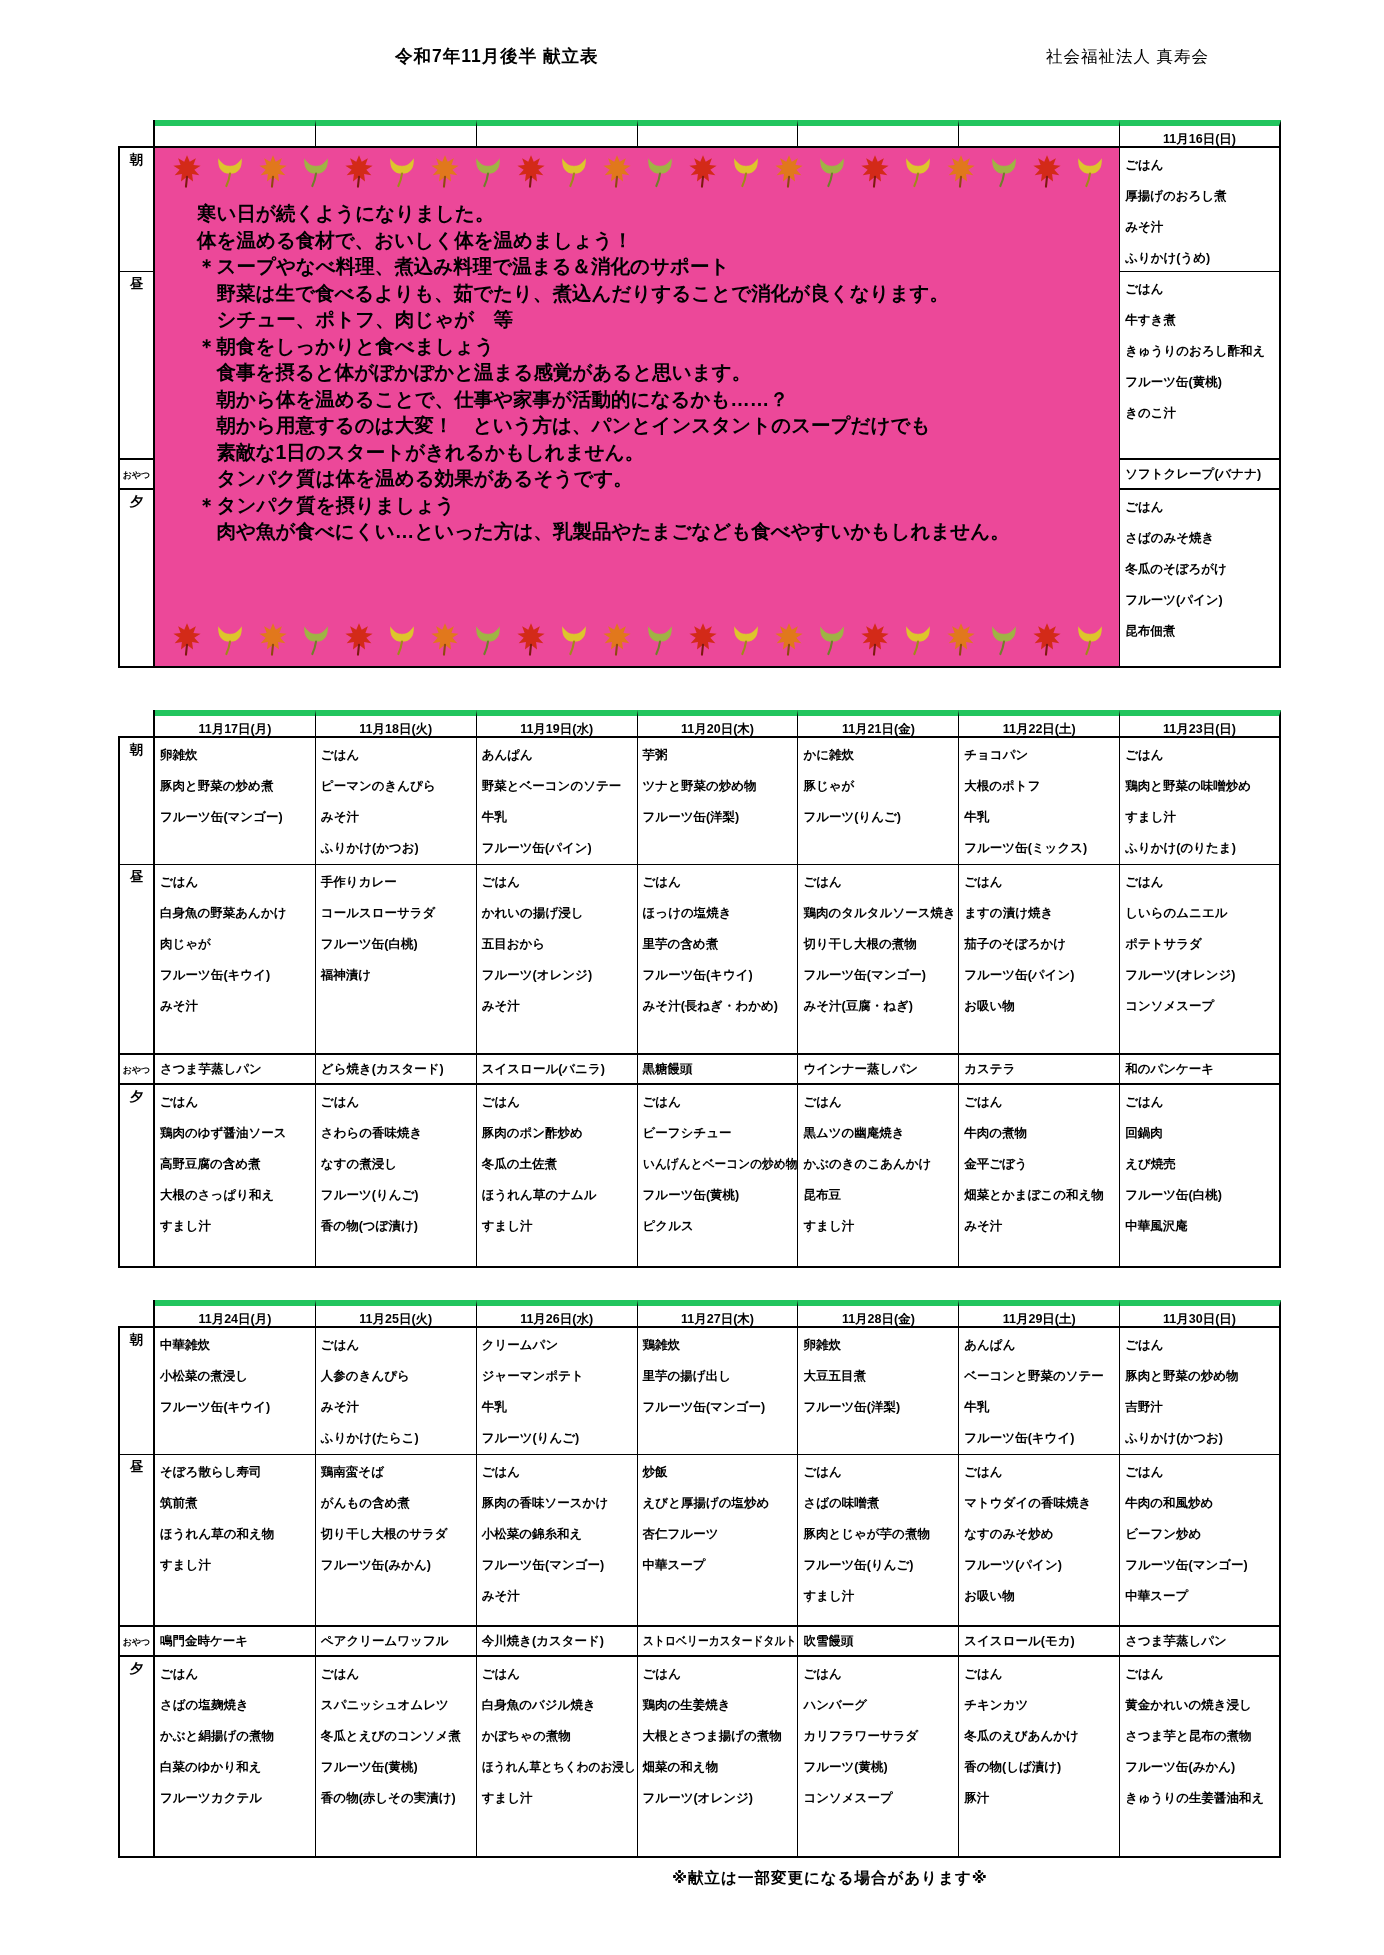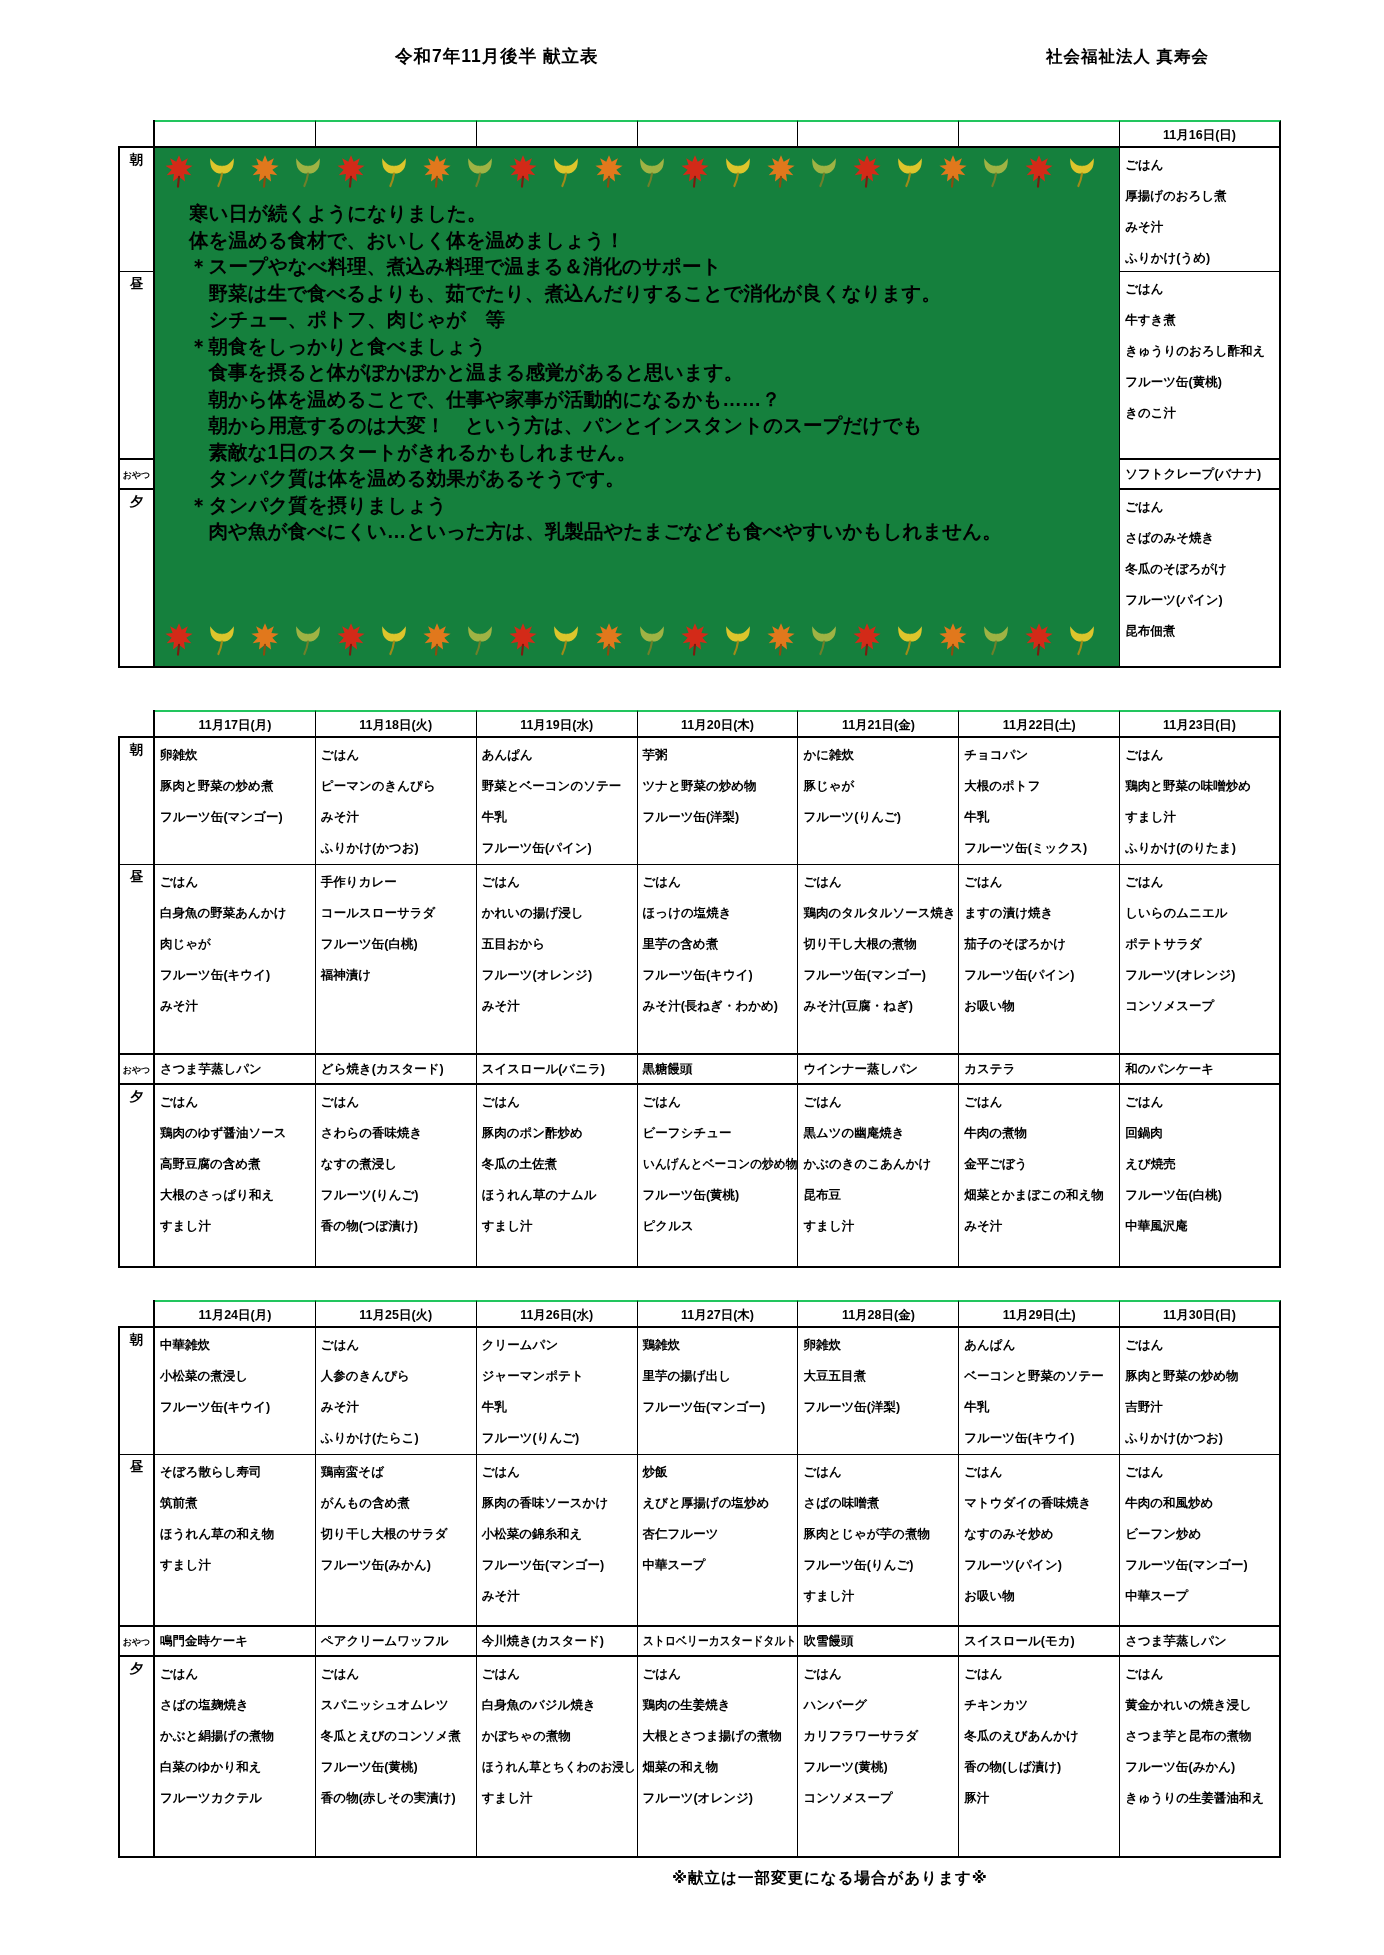--- a/index.html
+++ b/index.html
@@ -1,49 +1,49 @@
 <!DOCTYPE html>
 <html lang="ja"><head>
 <meta charset="utf-8">
 <style>
   html,body{margin:0;padding:0;background:#888;}
   .page{position:relative;width:1384px;height:1955px;background:#fff;margin:0 auto;
         font-family:"Liberation Sans","DejaVu Sans",sans-serif;color:#000;overflow:hidden;}
   .doc-title{position:absolute;left:395px;top:44px;width:320px;
              font-size:17.5px;font-weight:700;letter-spacing:1px;}
   .doc-org{position:absolute;left:1046px;top:46px;width:240px;text-align:left;
-           font-size:16.5px;font-weight:700;letter-spacing:1px;}
+           font-size:16.5px;font-weight:400;letter-spacing:1px;}
 
   
   .wgrid{position:absolute;left:118px;width:1163px;display:grid;
          grid-template-columns:37px repeat(7,1fr);}
   .c{box-sizing:border-box;border-right:1px solid #000;border-bottom:1px solid #000;
      overflow:hidden;background:#fff;}
   .thick-r{border-right-width:2px}
   .thick-b{border-bottom-width:2px}
   .thick-l{border-left:2px solid #000}
-  .thick-t{border-top:2px solid #22c55e}
+  .thick-t{border-top:6px solid #22c55e}
   .ghost{border-top:none;border-left:none;background:transparent;}
   .date-cell{font-size:12.5px;font-weight:700;text-align:center;line-height:26px;}
   .label-cell{font-size:13.5px;font-weight:700;text-align:center;padding-top:3px;}
   .snack-label{font-size:9px;padding-top:9px;letter-spacing:0;}
   .menu-cell{padding:2px 1px 0 5px;}
   .menu-line{font-size:12.5px;font-weight:600;line-height:31px;white-space:nowrap;
              transform-origin:0 50%;}
   .snack-cell{padding-top:0;}
   .snack-cell .menu-line{line-height:28px;}
 
   
   #week1{top:120px;grid-template-rows:28px 124px 188px 30px 178px;}
   #week2{top:710px;grid-template-rows:28px 127px 190px 30px 183px;}
   #week3{top:1300px;grid-template-rows:28px 127px 172px 30px 201px;}
 
   
   .msg{grid-area:2/2/6/8;border-right:1px solid #000;border-bottom:2px solid #000;
-       box-sizing:border-box;display:flex;flex-direction:column;overflow:hidden;background:#15803d;}
+       box-sizing:border-box;display:flex;flex-direction:column;overflow:hidden;background:#ec4899;padding-left:8px;}
   .leafrow{display:flex;gap:7px;padding:6px 4px 0 6px;height:38px;flex:0 0 auto;align-items:flex-start;}
   .leafrow-b{margin-top:auto;padding-bottom:6px;}
   .leaf{width:36px;height:34px;flex:0 0 auto;}
   .intro-text{padding:8px 6px 0 34px;flex:0 0 auto;}
   .intro-line{font-size:19.5px;font-weight:600;line-height:26.5px;min-height:26.5px;
               white-space:nowrap;transform-origin:0 50%;}
 
   .footer-note{position:absolute;top:1868px;left:520px;width:620px;text-align:center;
                font-size:15.5px;font-weight:700;letter-spacing:1px;}
 </style>

